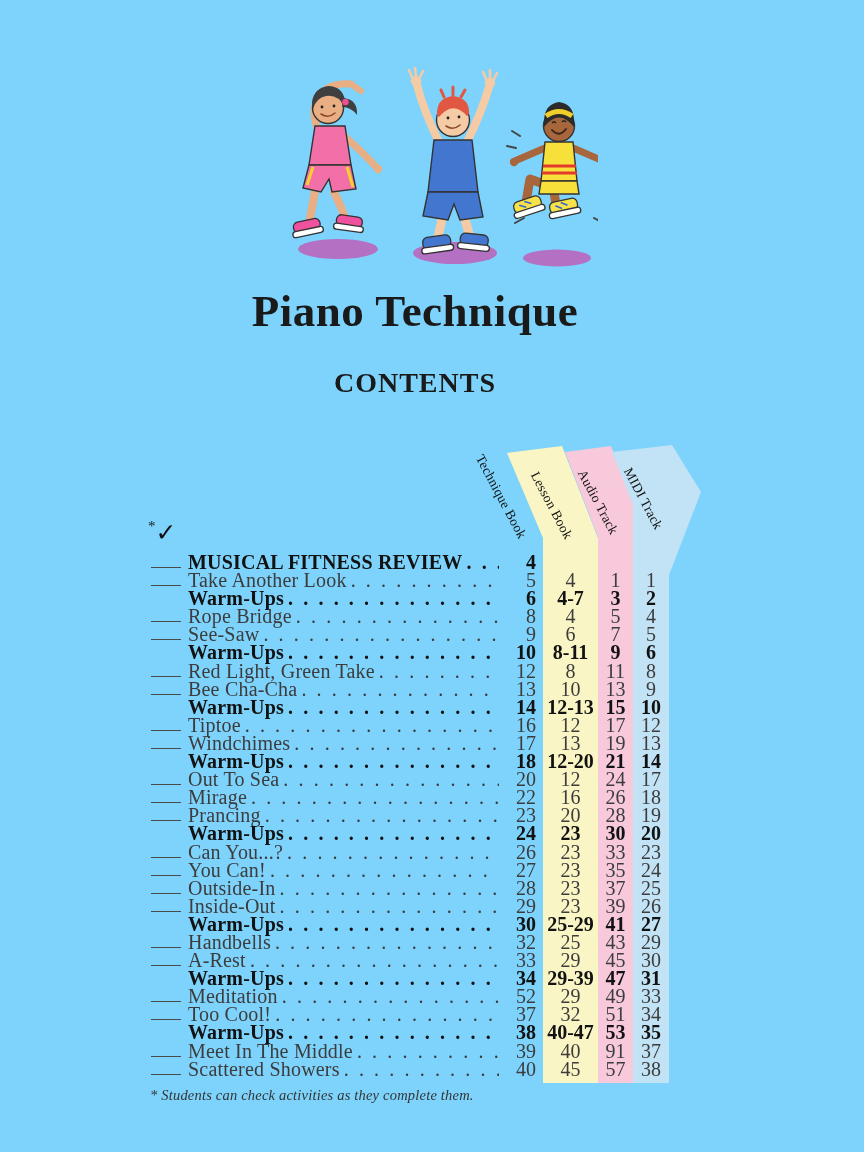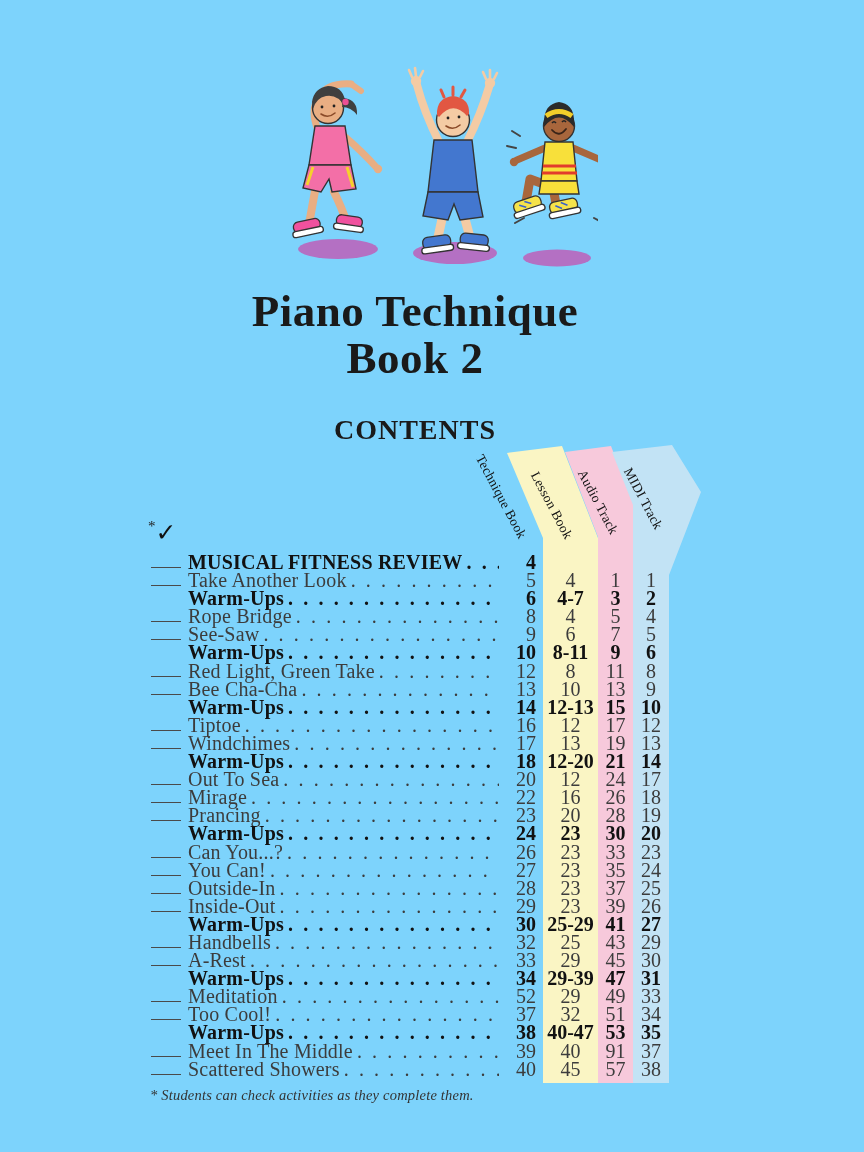--- a/index.html
+++ b/index.html
@@ -148,21 +148,20 @@
         <path d="M332,86 L340,81"></path>
           <path d="M336,98 L345,96"></path>
         <path d="M256,166 L247,171"></path>
           <path d="M326,166 L335,171"></path>
       </g>
     </g>
   </svg>
 
   <div class="title-block">
     <div class="title-line">Piano Technique</div>
-    <div class="title-line">Book 2</div>
     <div class="contents-heading">CONTENTS</div>
   </div>
 
   <svg class="ribbons" viewBox="0 0 864 1152">
     <path fill="#FAF5C4" d="M507,453 L562,446 L598,538 L598,1083 L543,1083 L543,538 Z"></path>
     <path fill="#F7C9DB" d="M565,452 L611,446 L633,503 L633,1083 L598,1083 L598,537 Z"></path>
     <path fill="#C2E3F5" d="M612,452 L672,445 L701,492 L669,575 L669,1083 L633,1083 L633,505 Z"></path>
   </svg>
 
   <div class="col-label lab-technique">Technique Book</div>

